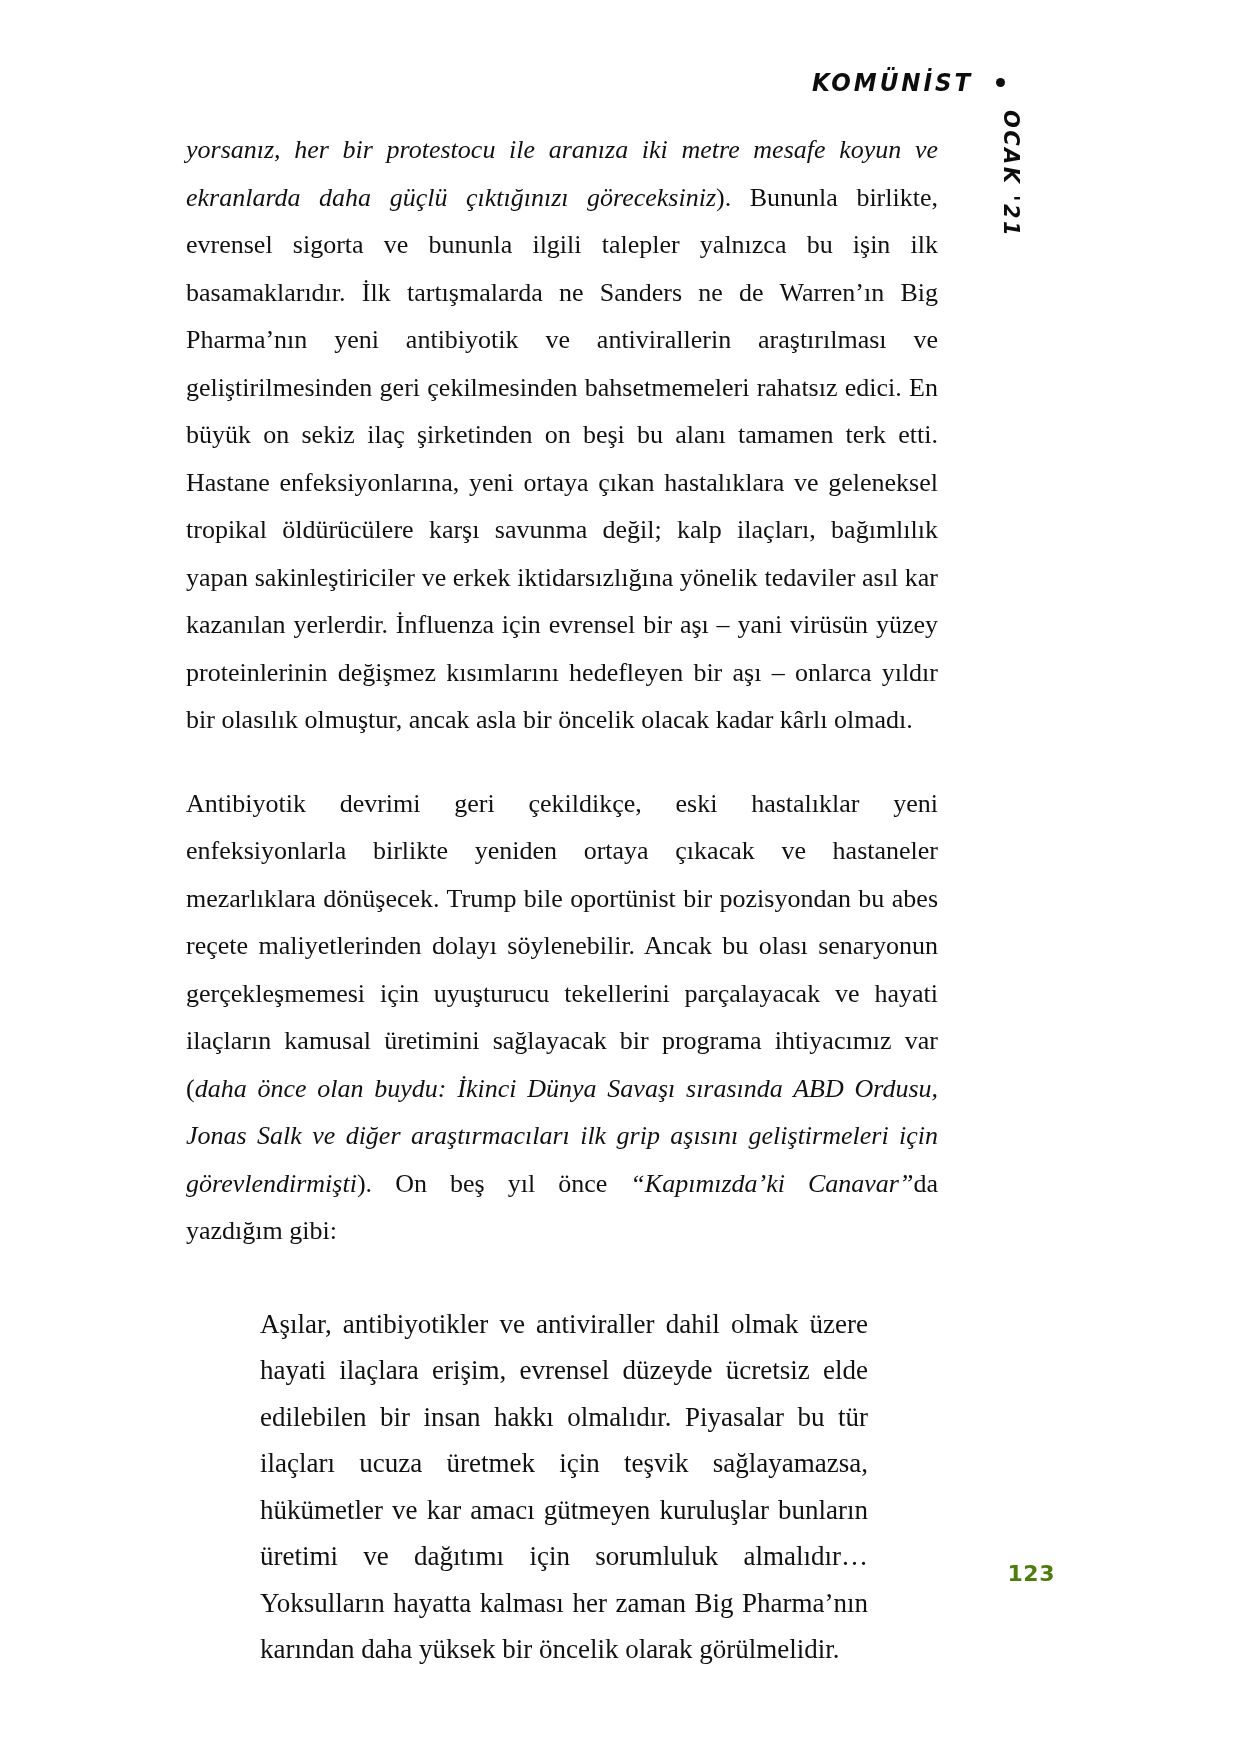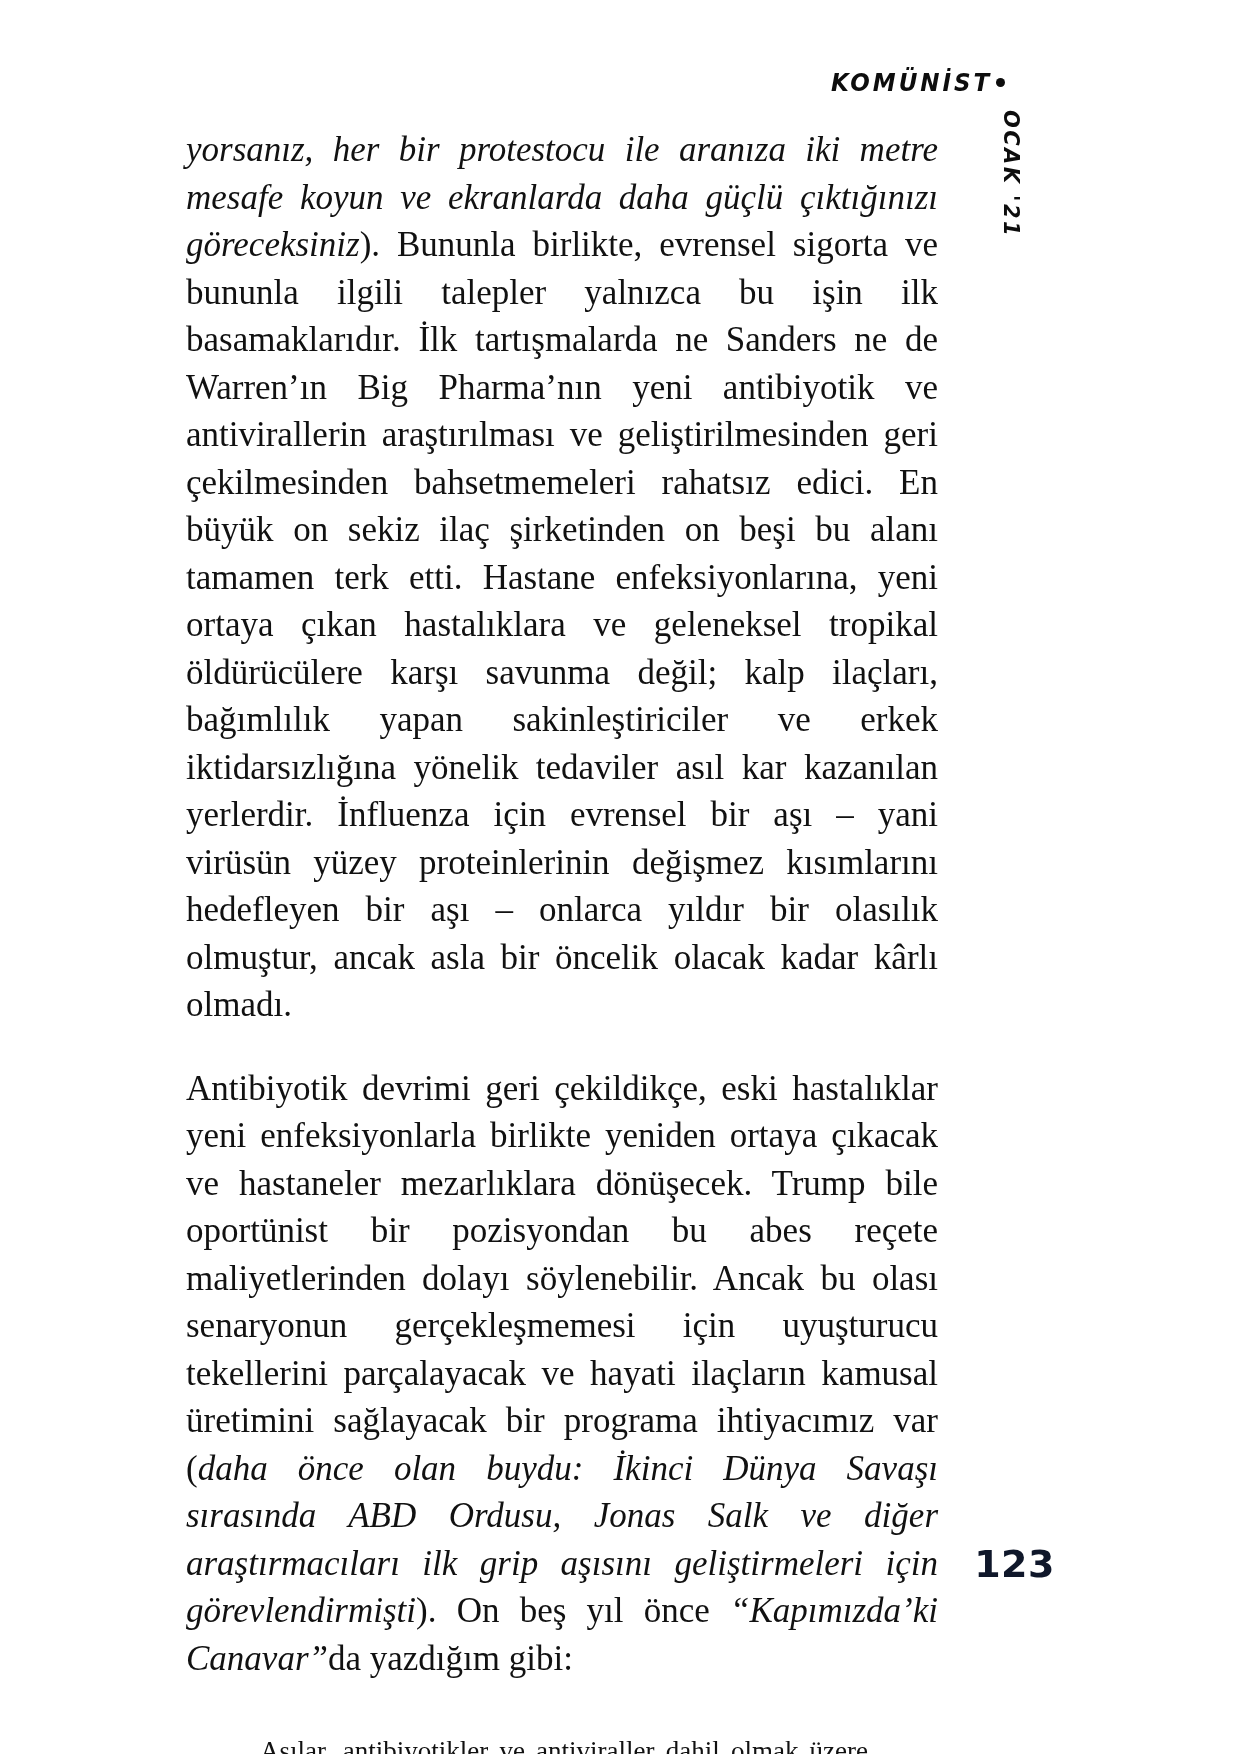--- a/index.html
+++ b/index.html
@@ -20,21 +20,21 @@
     box-sizing: border-box;
   }
 
   
   .running-head {
     position: absolute;
     top: 68px;
     right: 236px;
     display: flex;
     align-items: center;
-    gap: 2px;
+    gap: 21px;
     white-space: nowrap;
   }
   .book-title {
     font-family: "DejaVu Sans", "Liberation Sans", sans-serif;
     font-weight: 700;
     font-style: italic;
     font-size: 25px;
     letter-spacing: 3.2px;
     color: #0d0d0d;
     transform: scaleX(0.92);
@@ -74,21 +74,21 @@
 
   
   .column {
     position: absolute;
     left: 186px;
     top: 126px;
     width: 752px;
   }
   p.body-par {
     margin: 0 0 0 0;
-    font-size: 35px;
+    font-size: 26px;
     line-height: 47.5px;
     text-align: justify;
     text-justify: inter-word;
     hyphens: none;
   }
   p.body-par + p.body-par {
     margin-top: 36px;
   }
   .it { font-style: italic; }
 
@@ -103,23 +103,23 @@
   }
   blockquote.quote p { margin: 0; }
 
   
   .folio {
     position: absolute;
     right: 186px;
     bottom: 168px;
     font-family: "DejaVu Sans", "Liberation Sans", sans-serif;
     font-weight: 700;
-    font-size: 38px;
+    font-size: 22px;
     letter-spacing: 0.5px;
-    color: #0f172a;
+    color: #4d7c0f;
   }
 </style>
 </head>
 <body>
 
 <div class="page">
 
   <div class="running-head">
     <span class="book-title">KOMÜNİST</span>
     <span class="head-dot"></span>

